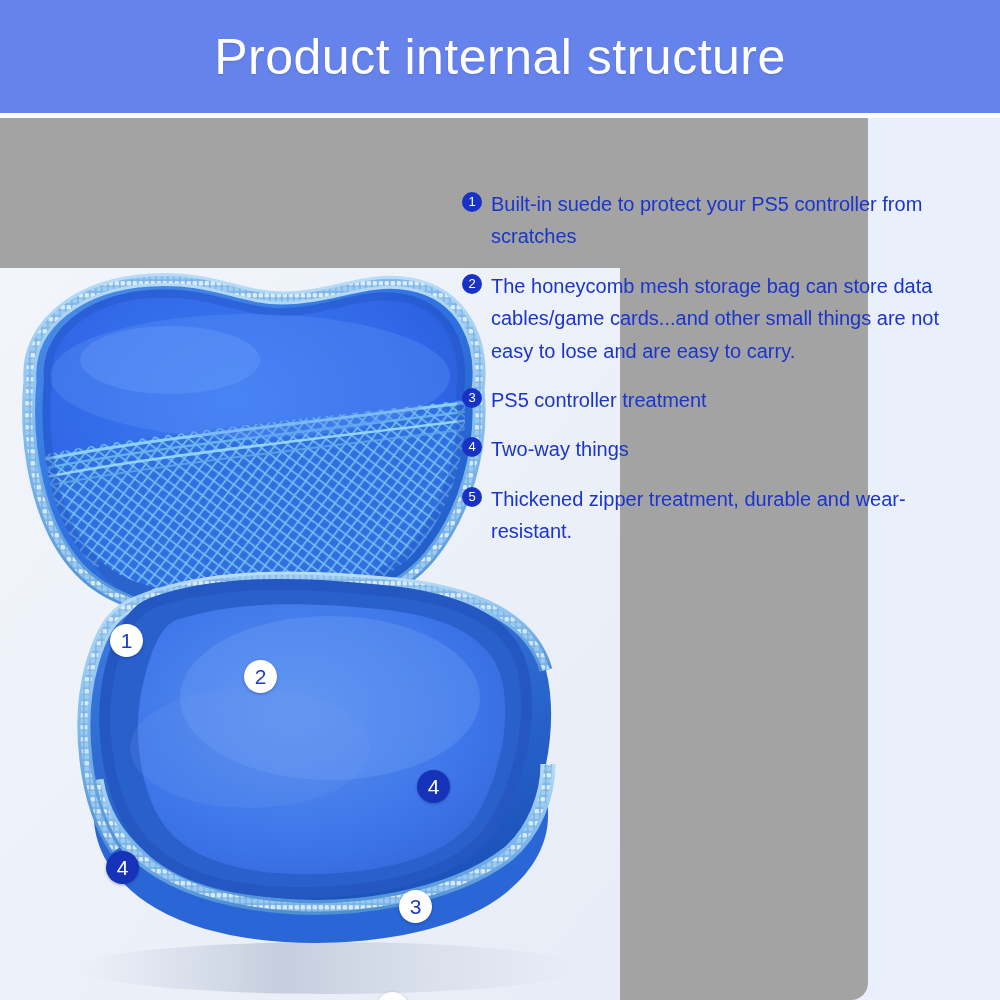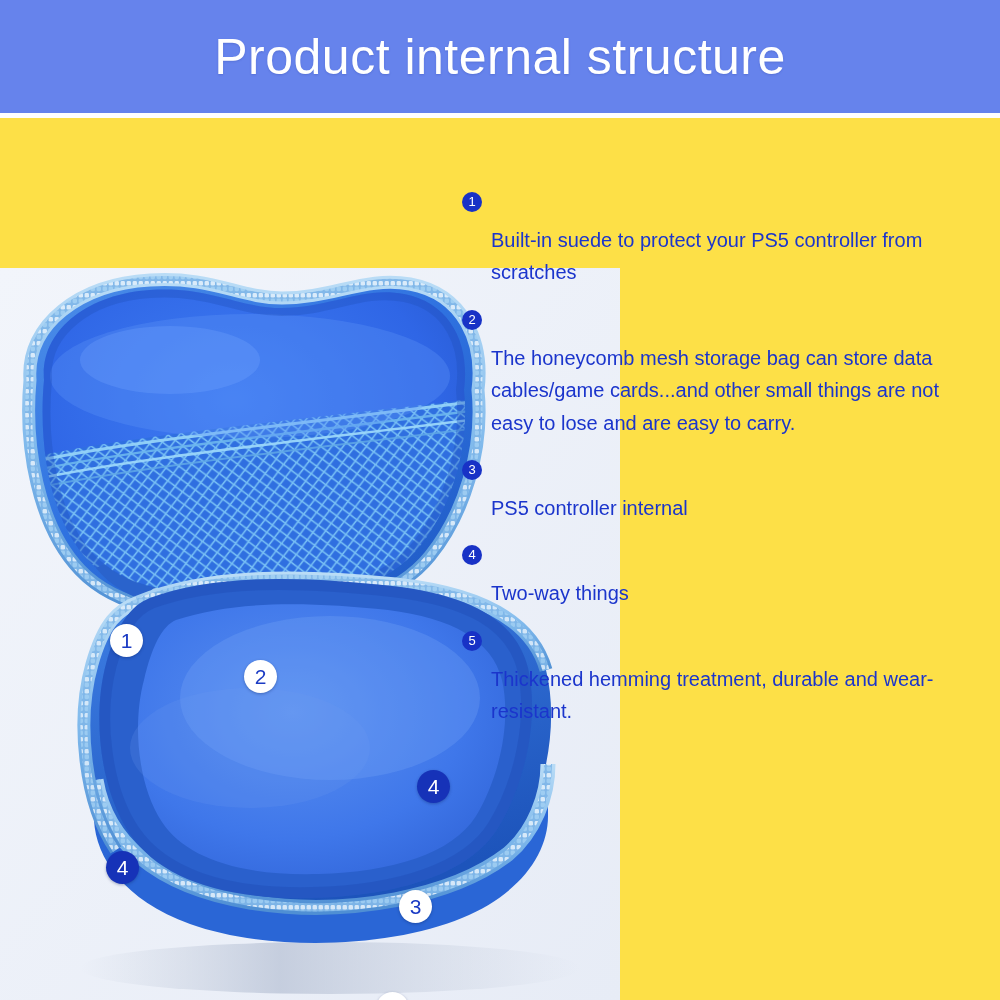--- a/index.html
+++ b/index.html
@@ -1,21 +1,21 @@
 <!DOCTYPE html>
 <html><head>
 <meta charset="utf-8">
 <style>
   html,body{margin:0;padding:0;}
   body{
     width:1000px;height:1000px;overflow:hidden;
     font-family:"Liberation Sans","DejaVu Sans",sans-serif;
     background:#e9effb;
   }
-  #page{position:relative;width:1000px;height:1000px;background:#fde047;}
+  #page{position:relative;width:868px;height:1000px;background:#a3a3a3;border-radius:17px;}
 
   
   #header{
     position:absolute;left:0;top:0;width:1000px;height:113px;
     background:#6683ec;
     display:flex;align-items:center;justify-content:center;
   }
   #header-title{
     color:#ffffff;font-size:50px;font-weight:400;letter-spacing:.5px;
     line-height:1;white-space:nowrap;
@@ -54,21 +54,20 @@
   }
   .feature-num{
     flex:0 0 auto;width:20px;height:20px;border-radius:50%;
     background:#1832c6;color:#fff;
     font-size:13px;line-height:20px;text-align:center;font-weight:400;
     margin-top:4px;margin-right:9px;user-select:none;
   }
   .feature-text{
     flex:1 1 auto;color:#1b35cc;font-size:20px;line-height:1.62;
     font-weight:400;
-    margin-top:36px;
   }
 </style>
 </head>
 <body>
 
 <div id="page">
 
   <div id="header">
     <div id="header-title">Product internal structure</div>
   </div>
@@ -223,28 +222,28 @@
         <div class="feature-text">Built-in suede to protect your PS5 controller from scratches</div>
       </div>
 
       <div class="feature-row">
         <div class="feature-num">2</div>
         <div class="feature-text">The honeycomb mesh storage bag can store data cables/game cards...and other small things are not easy to lose and are easy to carry.</div>
       </div>
 
       <div class="feature-row">
         <div class="feature-num">3</div>
-        <div class="feature-text">PS5 controller internal</div>
+        <div class="feature-text">PS5 controller treatment</div>
       </div>
 
       <div class="feature-row">
         <div class="feature-num">4</div>
         <div class="feature-text">Two-way things</div>
       </div>
 
       <div class="feature-row">
         <div class="feature-num">5</div>
-        <div class="feature-text">Thickened hemming treatment, durable and wear-resistant.</div>
+        <div class="feature-text">Thickened zipper treatment, durable and wear-resistant.</div>
       </div>
 
     </div>
   </div>
 </div>
 
 </body></html>

